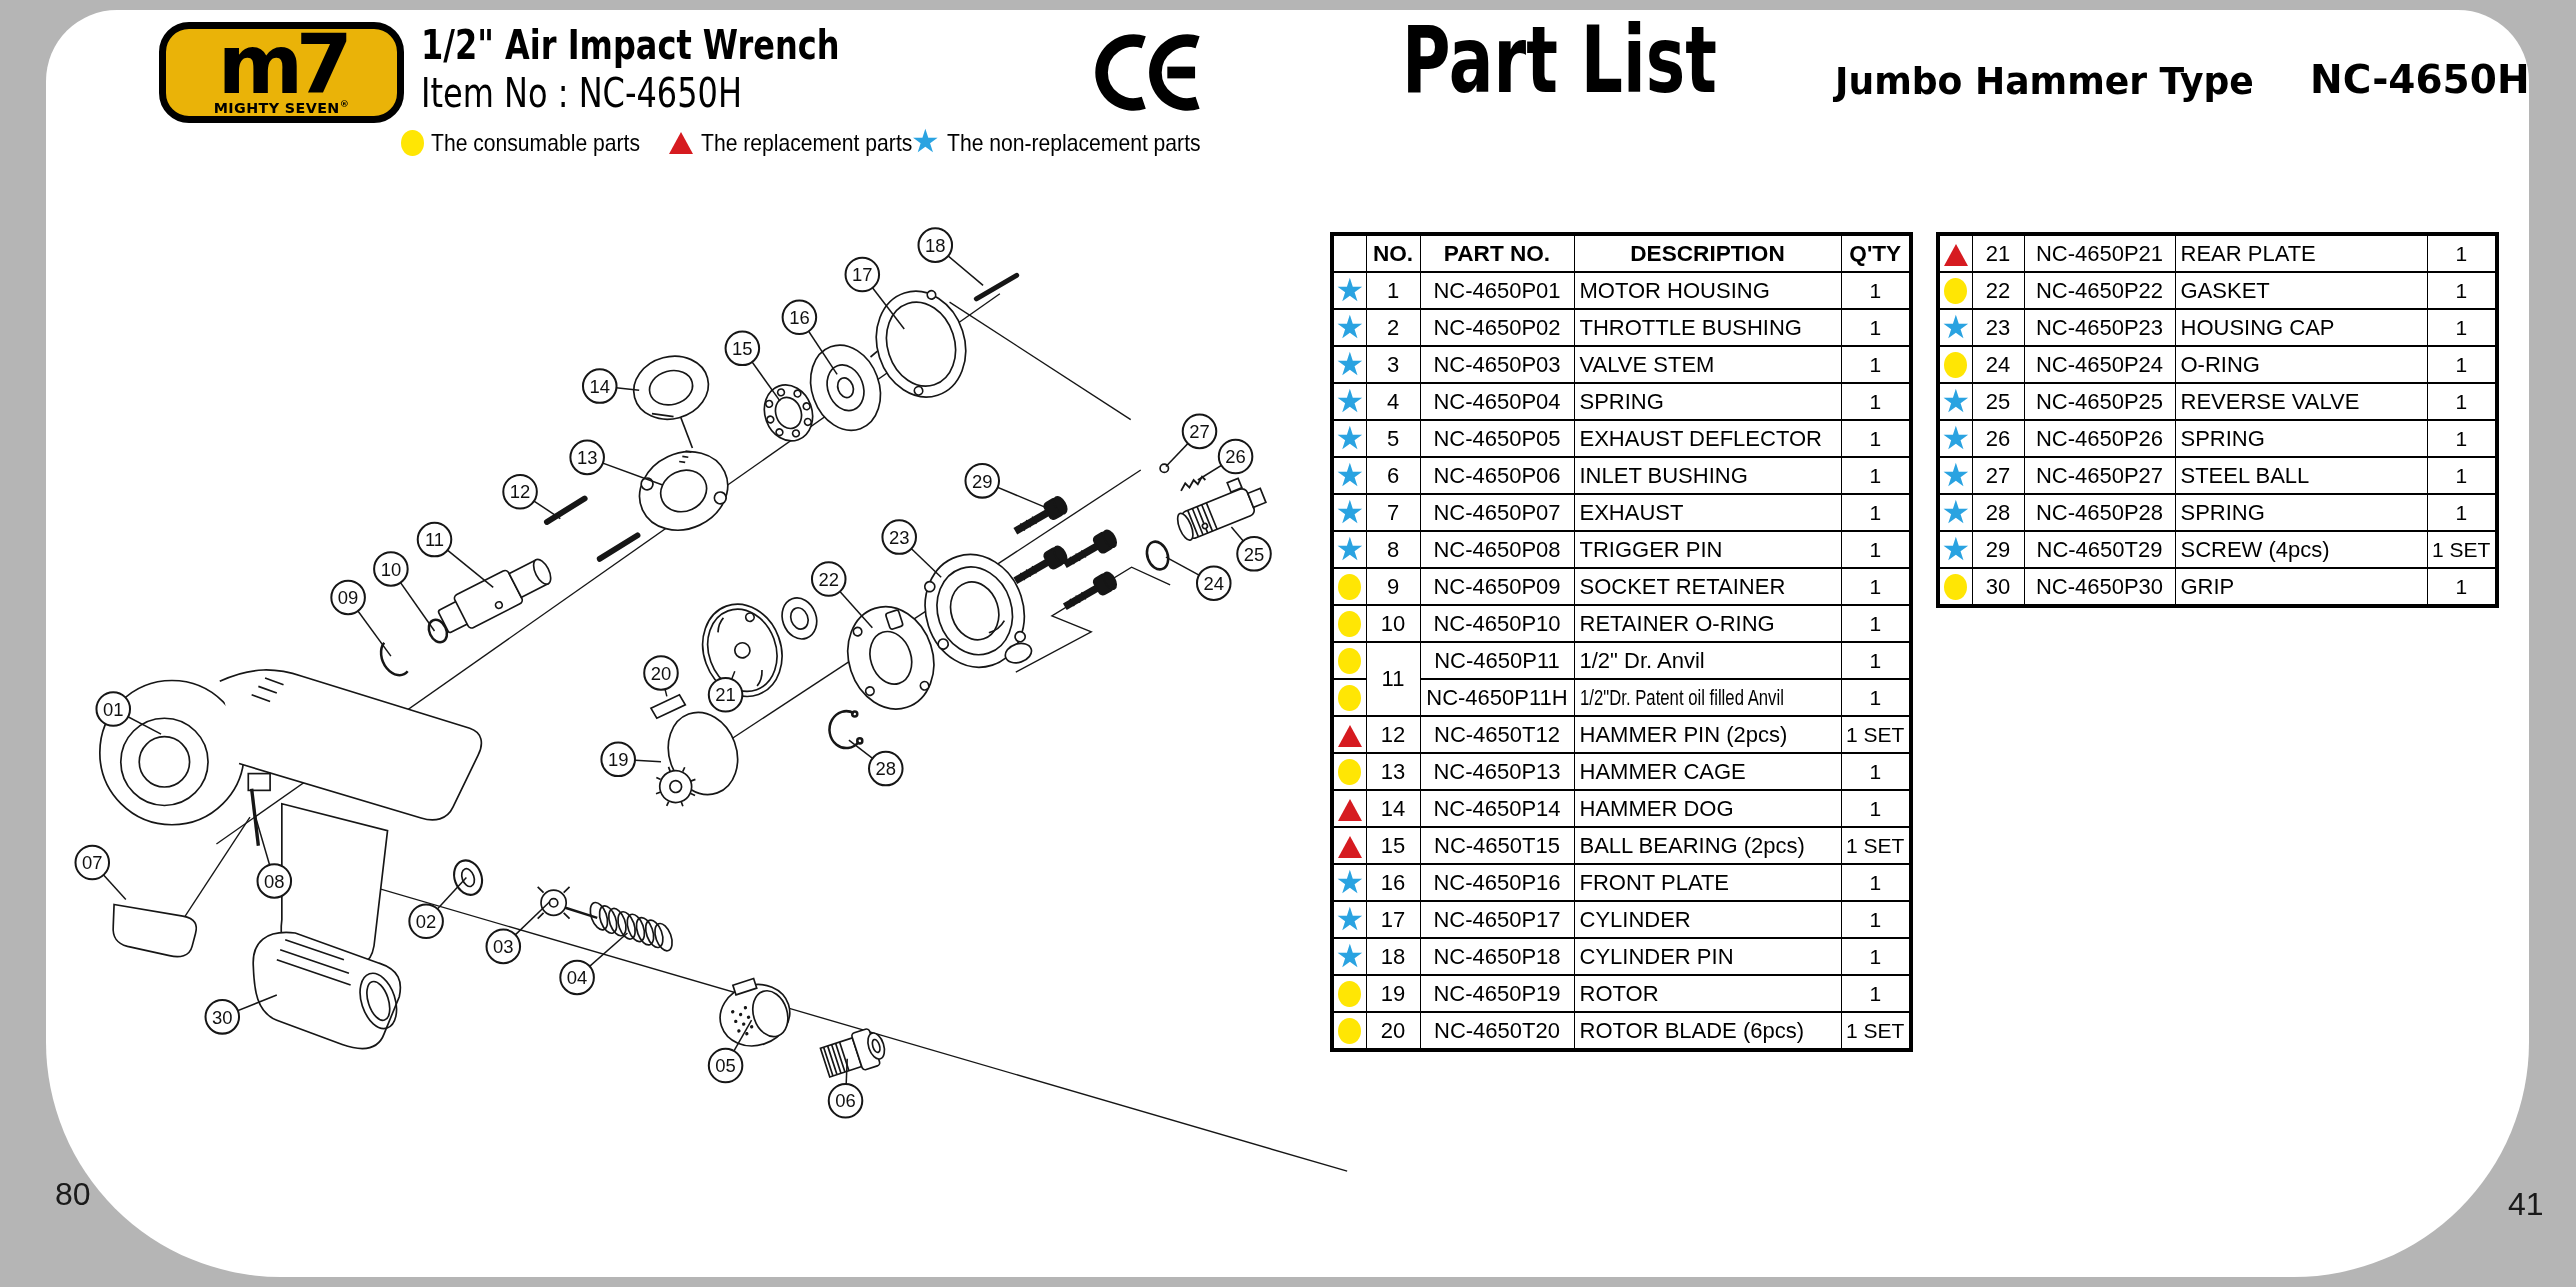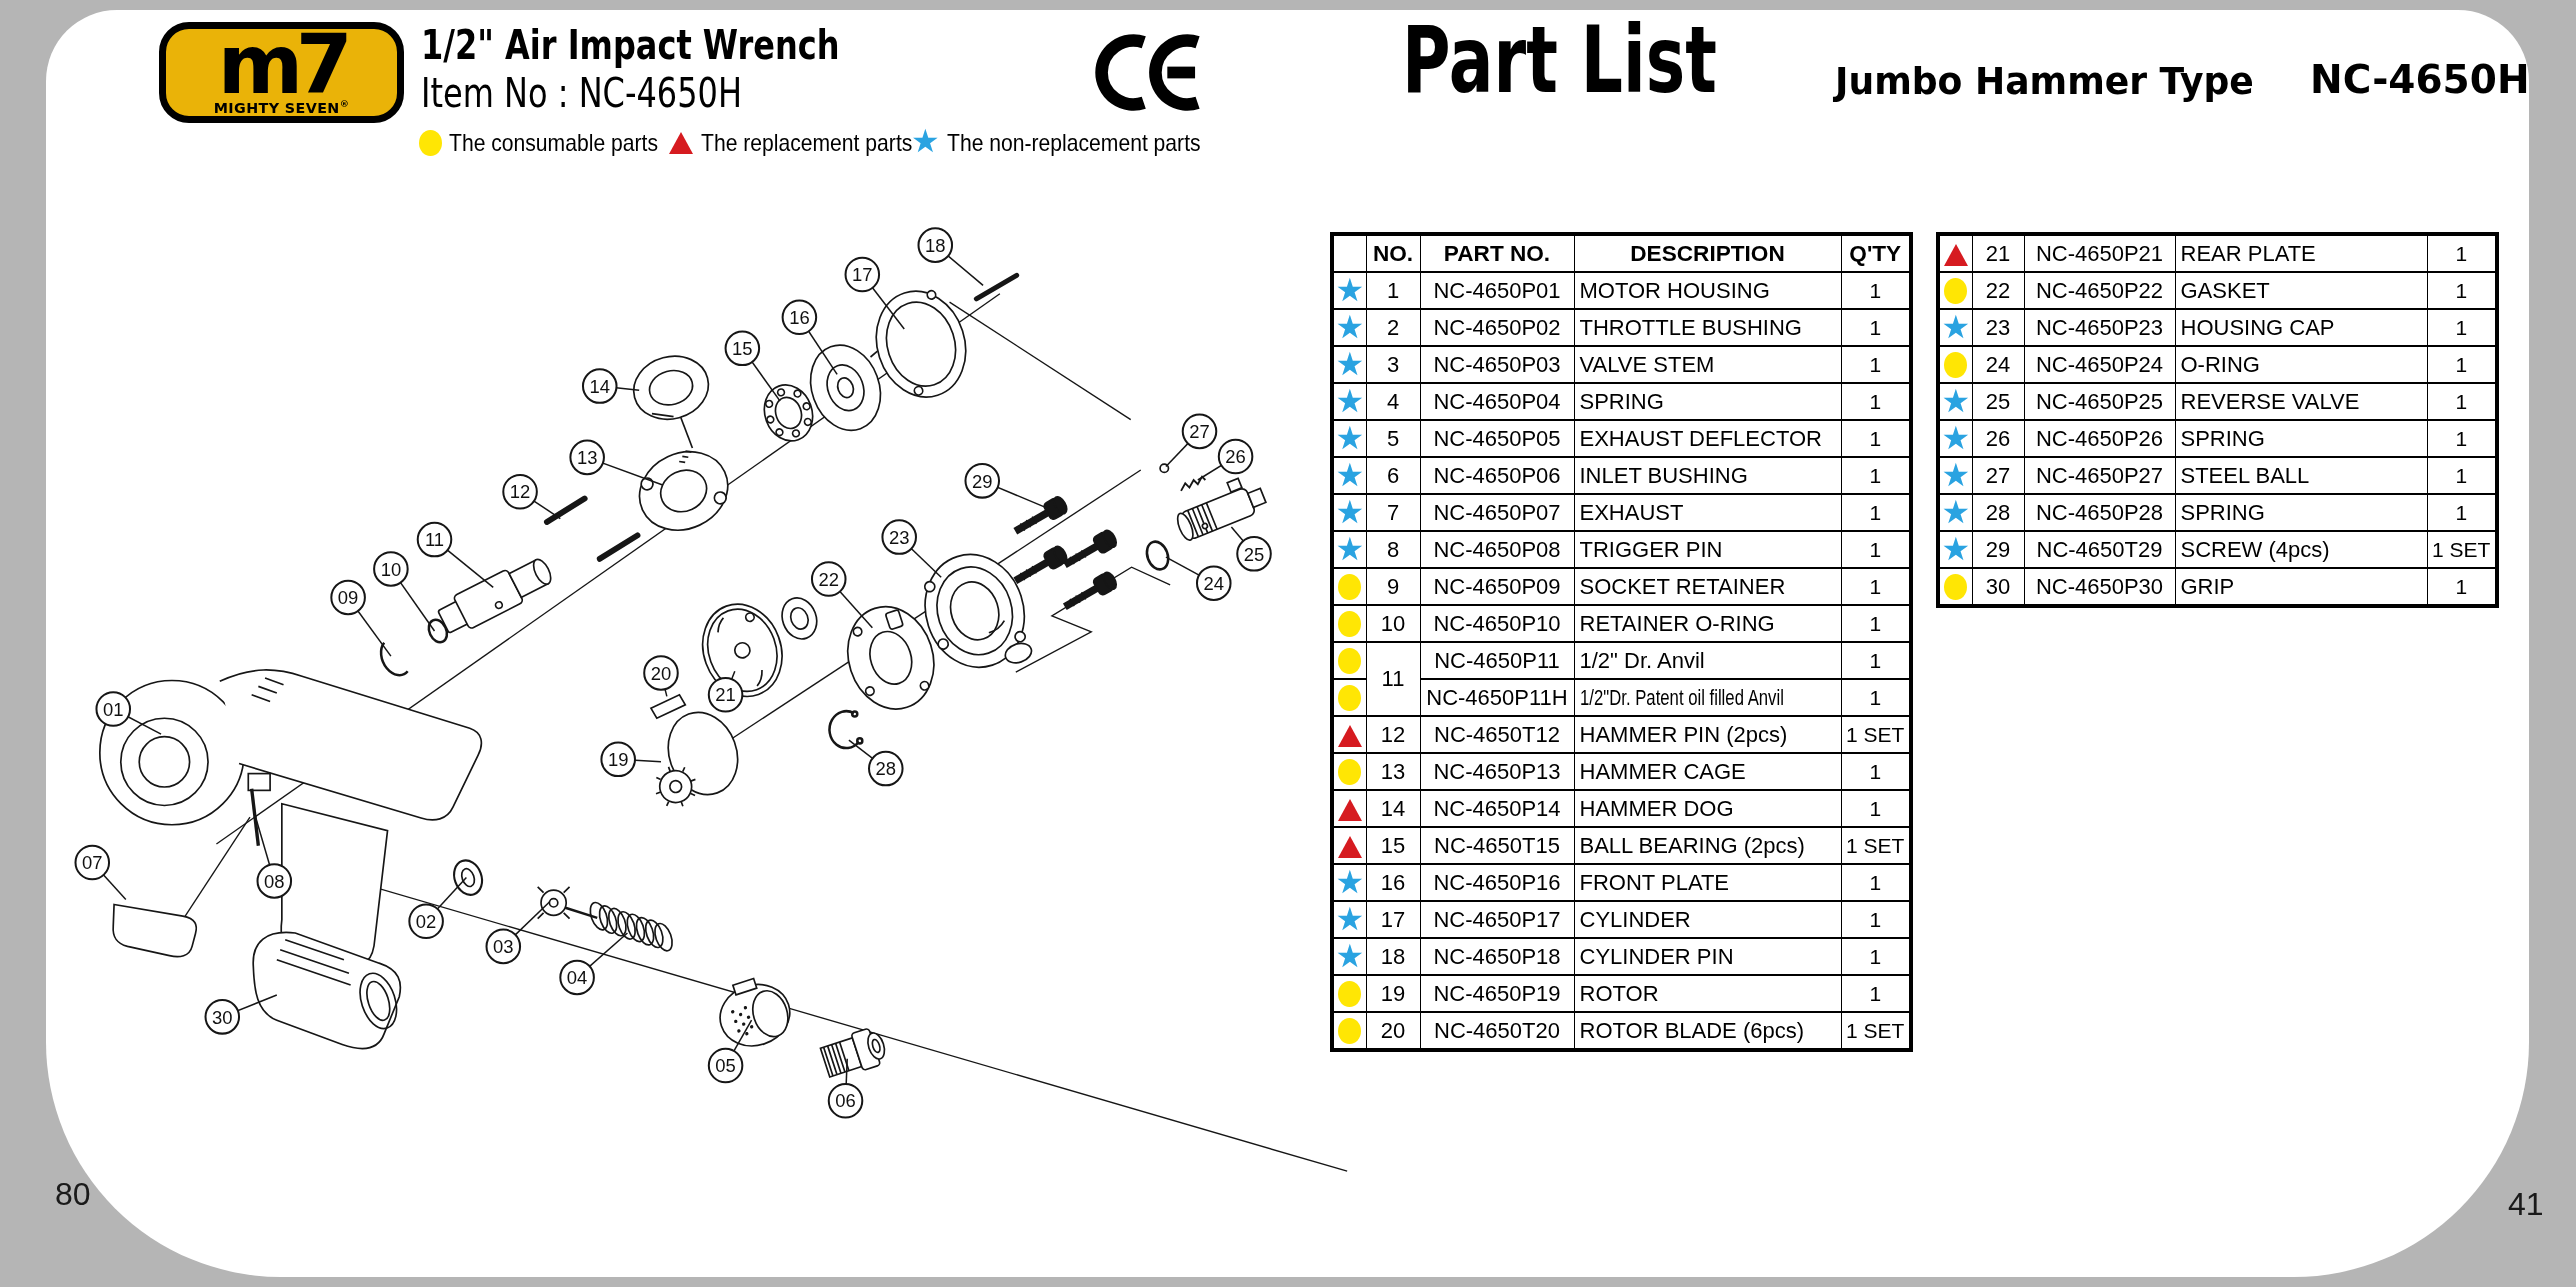--- a/index.html
+++ b/index.html
@@ -78,21 +78,21 @@
 <div class="abs" id="part-list-title">
   <span class="cond" style="transform:scaleX(.72)">Part List</span>
 </div>
 <div class="abs" id="type-label">
   <span class="cond" style="transform:scaleX(.95)">Jumbo Hammer Type</span>
 </div>
 <div class="abs" id="model-label">
   <span>NC-4650H</span>
 </div>
 
-<div class="legend-item" style="left:419px">
+<div class="legend-item" style="left:401px">
   <span class="s-circle"></span>
   <span class="cond" style="transform:scaleX(.88)">The consumable parts</span>
 </div>
 <div class="legend-item" style="left:669px">
   <span class="s-tri"></span>
   <span class="cond" style="transform:scaleX(.88)">The replacement parts</span>
 </div>
 <div class="legend-item" style="left:911px">
   <span class="s-star" style="position:relative;top:-2.5px">★</span>
   <span class="cond" style="transform:scaleX(.88)">The non-replacement parts</span>

